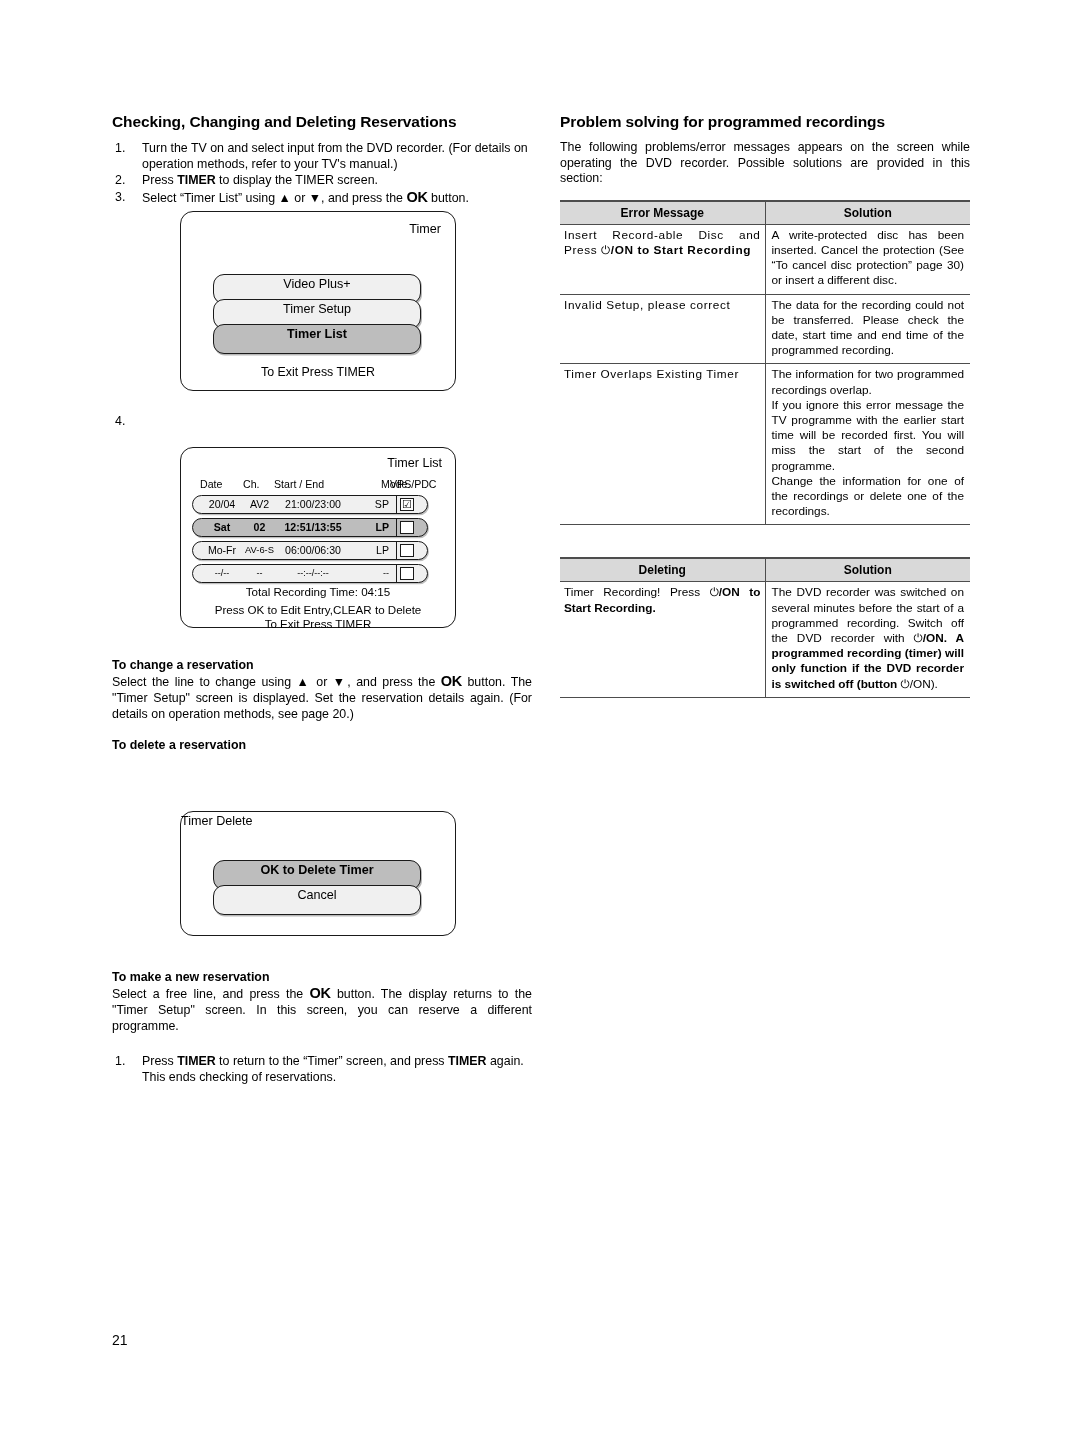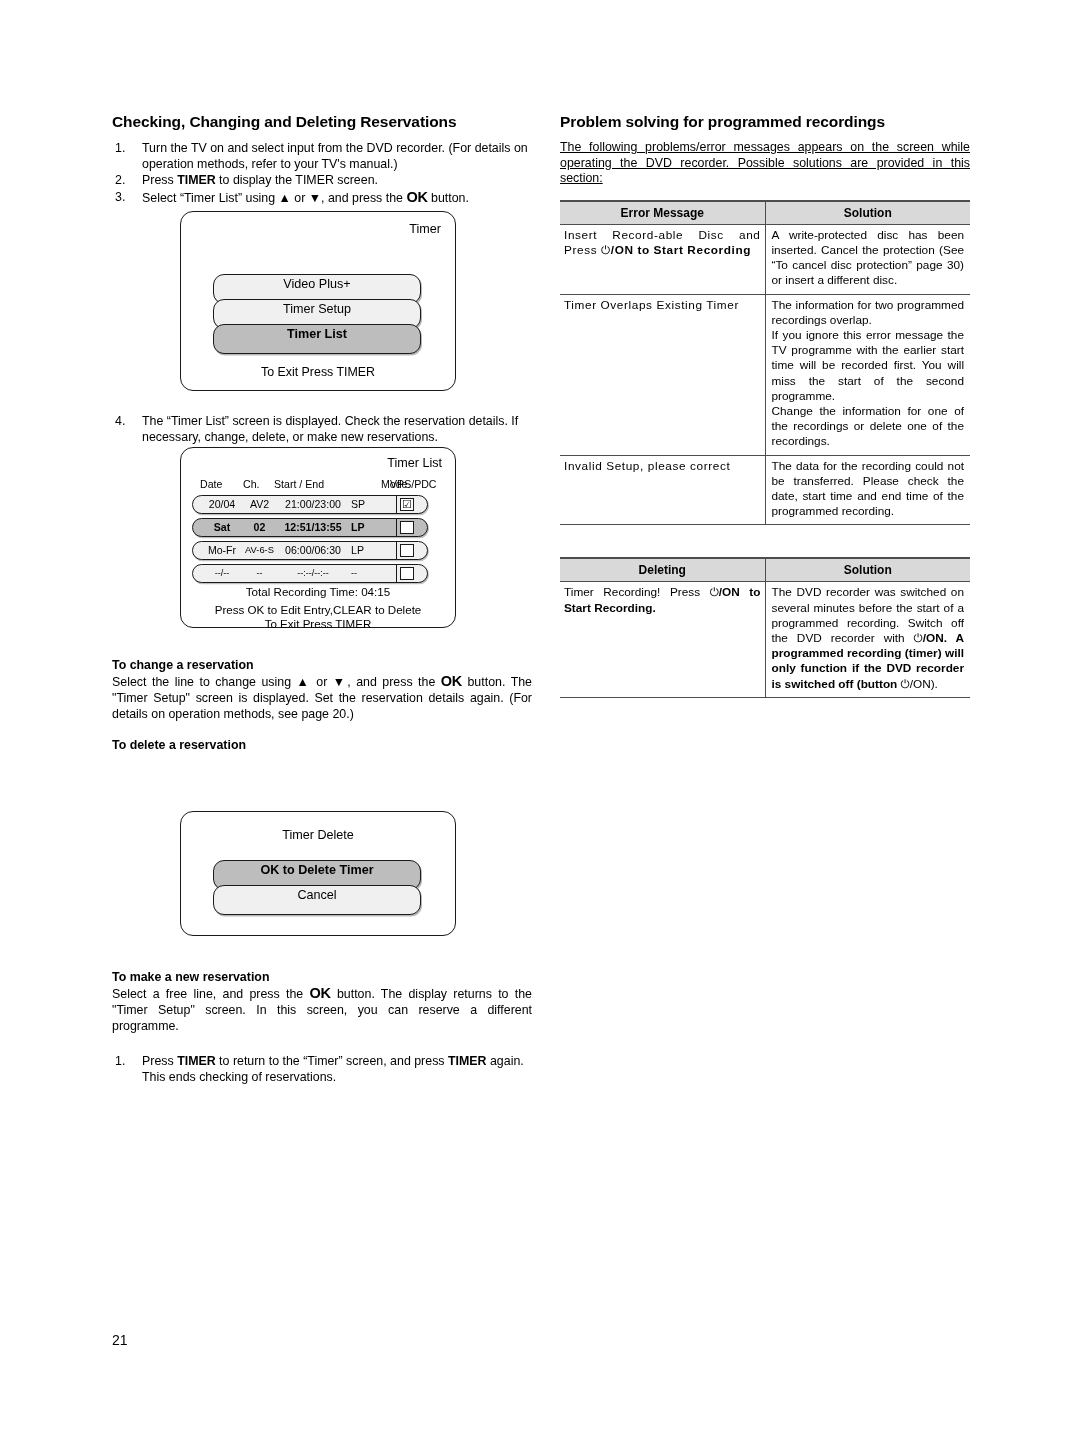--- a/index.html
+++ b/index.html
@@ -43,21 +43,20 @@
     font-size: 15.5px;
     font-weight: bold;
     margin: 0 0 9px 0;
     letter-spacing: -0.1px;
   }
   .intro {
     font-size: 12.4px;
     line-height: 15.6px;
     text-align: justify;
     margin: 0;
-    text-decoration: underline;
   }
   .subhead {
     font-size: 12.4px;
     font-weight: bold;
     margin: 0 0 1px 0;
   }
   .para {
     font-size: 12.4px;
     line-height: 16px;
     text-align: justify;
@@ -170,21 +169,21 @@
     border: 1.4px solid #1a1a1a;
     border-radius: 10px;
     background: #f0f0f0;
     box-shadow: 1px 1.3px 0 rgba(0,0,0,0.25);
   }
   .tl-row.sel { background: #bdbdbd; font-weight: bold; }
   .tl-row span { position: absolute; font-size: 10.6px; line-height: 16px; white-space: nowrap; }
   .tl-c-date { left: 7px; width: 44px; text-align: center; }
   .tl-c-ch   { left: 50px; width: 33px; text-align: center; }
   .tl-c-se   { left: 82px; width: 76px; text-align: center; }
-  .tl-c-mode { left: 158px; width: 38px; text-align: left; }
+  .tl-c-mode { left: 158px; width: 38px; text-align: right; }
   .tl-vbox {
     position: absolute;
     right: 13px;
     top: 2px;
     width: 14px;
     height: 13px;
     box-sizing: border-box;
     border: 1.3px solid #1a1a1a;
     background: #ffffff;
     font-size: 11px;
@@ -216,22 +215,21 @@
   #timerdel-screen {
     position: absolute;
     left: 68px;
     top: 698px;
     width: 276px;
     height: 125px;
   }
   #timerdel-screen .td-title {
     position: absolute;
     left: 0; right: 0;
-    top: 16px;
-    text-align: center;
+    top: 2px;
     font-size: 12.6px;
   }
   #timerdel-screen .pill { position: absolute; left: 32px; width: 208px; }
 
   
   table.msg {
     border-collapse: collapse;
     width: 410px;
     font-size: 11.8px;
     table-layout: fixed;
@@ -304,21 +302,20 @@
       <div class="pill" style="top:62px;">Video Plus+</div>
       <div class="pill" style="top:87px;">Timer Setup</div>
       <div class="pill sel" style="top:112px;">Timer List</div>
       <div class="osd-foot">To Exit Press TIMER</div>
     </div>
 
     <div style="position:absolute; left:0px; top:300px; width:420px;">
       <ol class="num-list">
         <li>
           <span class="num">4.</span>
-          <span>The “Timer List” screen is displayed. Check the reservation details. If necessary, change, delete, or make new reservations.</span>
         </li>
       </ol>
     </div>
 
     <div class="osd" id="timerlist-screen">
       <div class="osd-title">Timer List</div>
 
       <div class="tl-headrow">
         <span class="tl-h-date">Date</span>
         <span class="tl-h-ch">Ch.</span>
@@ -412,31 +409,31 @@
           <th class="c1">Error Message</th>
           <th>Solution</th>
         </tr>
       </thead>
       <tbody>
         <tr>
           <td class="c1 spaced"><span>Insert Record-able Disc and Press </span><span class="pwr">⏻</span><b>/ON to Start Recording</b></td>
           <td class="c2">A write-protected disc has been inserted. Cancel the protection (See “To cancel disc protection” page 30) or insert a different disc.</td>
         </tr>
         <tr>
+          <td class="c1 spaced">Invalid Setup, please correct</td>
+          <td class="c2">The data for the recording could not be transferred. Please check the date, start time and end time of the programmed recording.</td>
+        </tr>
+        <tr>
           <td class="c1 spaced">Timer Overlaps Existing Timer</td>
           <td class="c2">
             <p>The information for two programmed recordings overlap.</p>
             <p>If you ignore this error message the TV programme with the earlier start time will be recorded first. You will miss the start of the second programme.</p>
             <p>Change the information for one of the recordings or delete one of the recordings.</p>
           </td>
         </tr>
-        <tr>
-          <td class="c1 spaced">Invalid Setup, please correct</td>
-          <td class="c2">The data for the recording could not be transferred. Please check the date, start time and end time of the programmed recording.</td>
-        </tr>
       </tbody>
     </table>
 
     <div style="height:32px;"></div>
 
     <table class="msg">
       <thead>
         <tr>
           <th class="c1">Deleting</th>
           <th>Solution</th>

